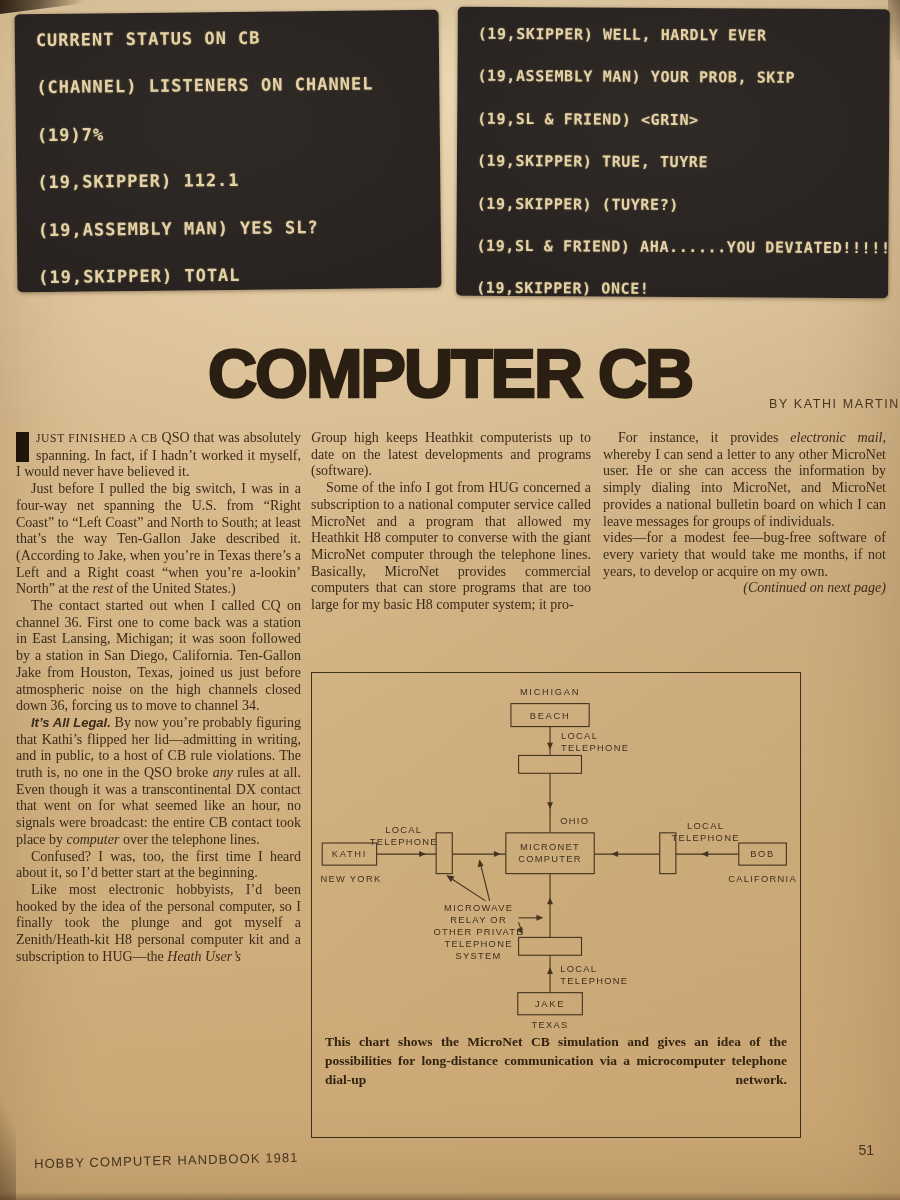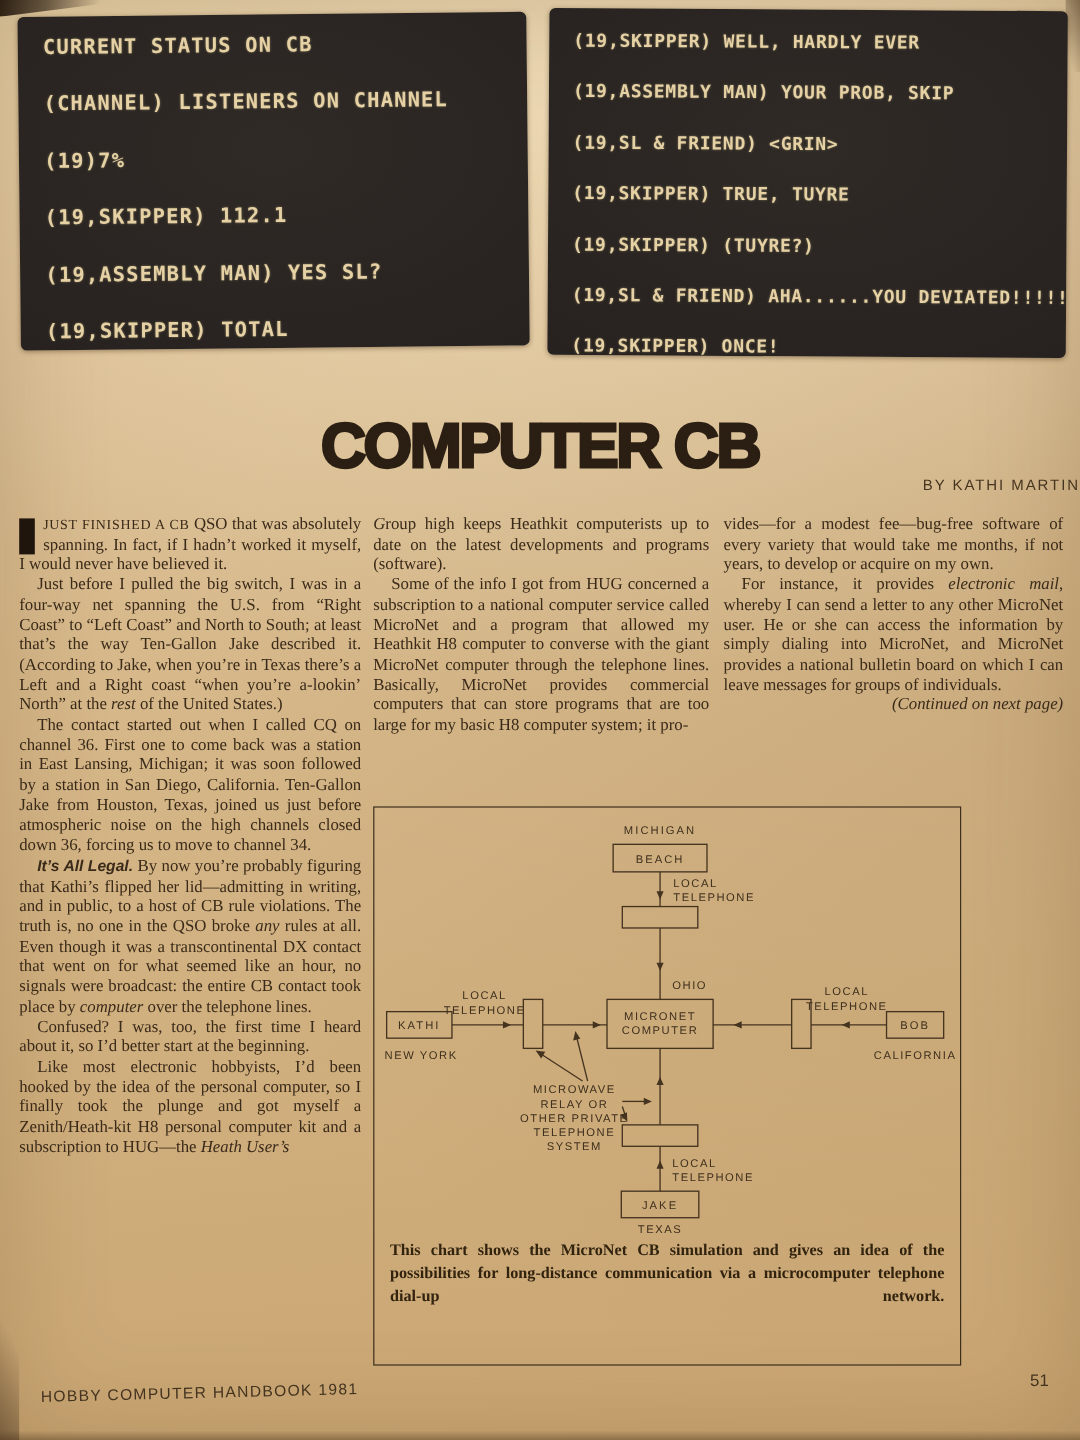--- a/index.html
+++ b/index.html
@@ -37,22 +37,22 @@
     padding:0;font-size:17px;letter-spacing:1px;}
   .screen-left .tline{height:47.4px;line-height:47.4px;padding-left:21px;white-space:nowrap;overflow:hidden;}
   .screen-left{padding-top:3px;box-sizing:border-box;}
   .screen-right{left:457px;top:8px;width:432px;height:289px;transform:rotate(0.35deg);
     font-size:15px;letter-spacing:0.6px;padding-top:6px;box-sizing:border-box;}
   .screen-right .tline{height:42.4px;line-height:42.4px;padding-left:20px;white-space:nowrap;overflow:hidden;}
   .tline{text-shadow:0 0 2px rgba(230,210,160,0.45);}
 
   
   .title{
-    position:absolute;top:307px;left:0;width:100%;text-align:center;
-    font-family:"Liberation Sans",sans-serif;font-weight:bold;font-size:52px;
+    position:absolute;top:288px;left:0;width:100%;text-align:center;
+    font-family:"Liberation Sans",sans-serif;font-weight:bold;font-size:68px;
     letter-spacing:-2px;color:#2b1e12;-webkit-text-stroke:2.6px #2b1e12;
     white-space:nowrap;
   }
   .subtitle{
     position:absolute;top:370px;left:0;width:100%;text-align:center;margin:0;
     font-family:"Liberation Sans",sans-serif;font-size:19px;font-weight:normal;
     color:#46351f;letter-spacing:0.4px;
   }
   .byline{
     position:absolute;top:397px;left:0;width:100%;text-align:right;margin:0;
@@ -138,22 +138,22 @@
     <p class="para"><span>Confused? I was, too, the first time I heard about it, so I’d better start at the beginning.</span></p>
     <p class="para"><span>Like most electronic hobbyists, I’d been hooked by the idea of the personal computer, so I finally took the plunge and got myself a Zenith/Heath-kit H8 personal computer kit and a subscription to HUG—the </span><span class="s-i">Heath User’s</span></p>
   </div>
 
   <div class="col col2">
     <p class="para noindent"><span class="s-i">G</span><span>roup high keeps Heathkit computerists up to date on the latest developments and programs (software).</span></p>
     <p class="para"><span>Some of the info I got from HUG concerned a subscription to a national computer service called MicroNet and a program that allowed my Heathkit H8 computer to converse with the giant MicroNet computer through the telephone lines. Basically, MicroNet provides commercial computers that can store programs that are too large for my basic H8 computer system; it pro-</span></p>
   </div>
 
   <div class="col col3">
+    <p class="para"><span>For instance, it provides </span><span class="s-i">electronic mail</span><span>, whereby I can send a letter to any other MicroNet user. He or she can access the information by simply dialing into MicroNet, and MicroNet provides a national bulletin board on which I can leave messages for groups of individuals.</span></p>
     <p class="para noindent"><span>vides—for a modest fee—bug-free software of every variety that would take me months, if not years, to develop or acquire on my own.</span></p>
-    <p class="para"><span>For instance, it provides </span><span class="s-i">electronic mail</span><span>, whereby I can send a letter to any other MicroNet user. He or she can access the information by simply dialing into MicroNet, and MicroNet provides a national bulletin board on which I can leave messages for groups of individuals.</span></p>
     <p class="para continued"><span class="s-i">(Continued on next page)</span></p>
   </div>
 
   <figure class="netfig">
     <svg viewBox="0 0 574 420">
 
       <text x="280" y="26" text-anchor="middle" class="boxlabel">MICHIGAN</text>
       <rect x="234" y="36" width="92" height="27"></rect>
       <text x="280" y="54" text-anchor="middle" class="boxlabel">BEACH</text>
       <line x1="280" y1="63" x2="280" y2="97"></line>

